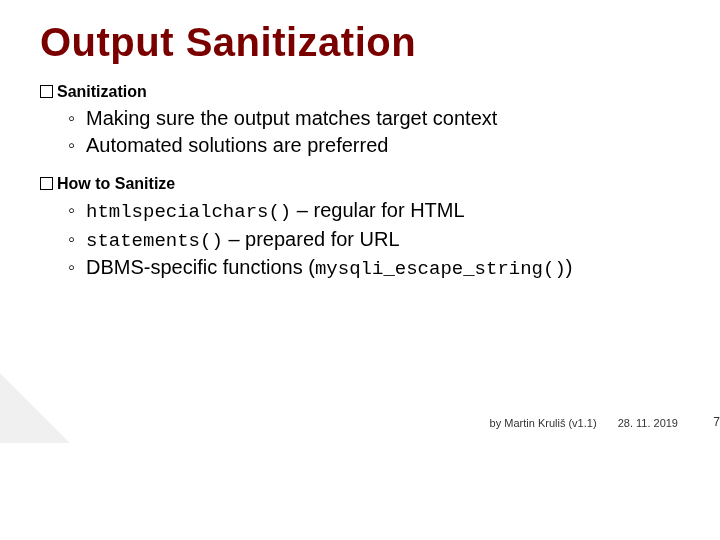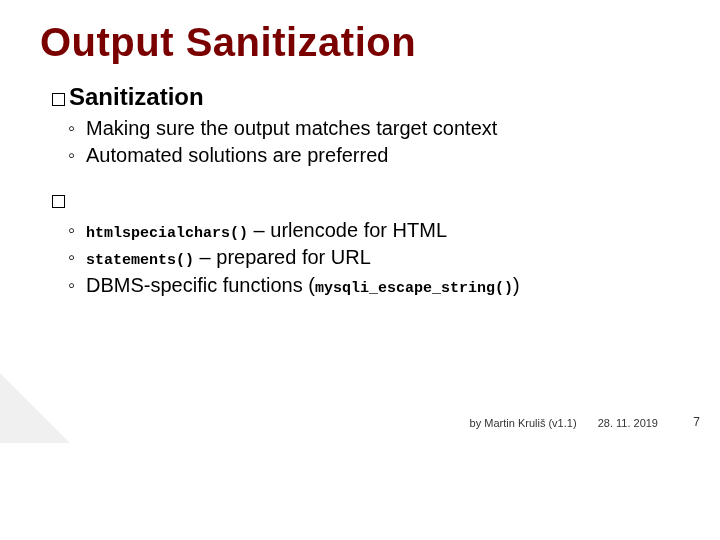--- a/index.html
+++ b/index.html
@@ -21,24 +21,24 @@
     position: relative;
   }
   .title {
     font-size: 40px;
     font-weight: 700;
     color: #7a0000;
     margin: 0 0 18px 0;
     letter-spacing: 0.5px;
   }
   .section-head {
-    font-size: 24px;
+    font-size: 16px;
     font-weight: 700;
     color: #000;
-    margin: 6px 0 4px 12px;
+    margin: 6px 0 4px 0;
   }
   .section-head .square {
     display: inline-block;
     width: 13px;
     height: 13px;
     border: 1.5px solid #000;
     margin-right: 4px;
     vertical-align: -1px;
     box-sizing: border-box;
     background: #fff;
@@ -75,27 +75,27 @@
     width: 11px;
     height: 11px;
     border: 1.2px solid #000;
     margin-right: 6px;
     vertical-align: -1px;
     box-sizing: border-box;
     background: #fff;
   }
   code.inline {
     font-family: "Courier New", Courier, monospace;
-    font-size: 15px;
-    font-weight: 700;
+    font-size: 19px;
+    font-weight: 400;
   }
   .footer {
     position: absolute;
     bottom: 14px;
-    right: 44px;
+    right: 24px;
     font-size: 11px;
     color: #333;
   }
   .footer .by { margin-right: 18px; }
   .footer .date { margin-right: 18px; }
   .footer .pnum {
     font-size: 12px;
     color: #333;
     position: absolute;
     right: -24px;
@@ -120,25 +120,25 @@
 
   <div class="section-head">
     <span class="square"></span><span>Sanitization</span>
   </div>
   <ul class="sub">
     <li><span>Making sure the output matches target context</span></li>
     <li><span>Automated solutions are preferred</span></li>
   </ul>
 
   <div class="section-head">
-    <span class="square"></span>
+    <span class="square"></span><span>How to Sanitize</span>
   </div>
   <ul class="sub">
     <li>
-      <code class="inline">htmlspecialchars()</code><span> – urlencode for HTML</span>
+      <code class="inline">htmlspecialchars()</code><span> – regular for HTML</span>
     </li>
     <li>
       <code class="inline">statements()</code><span> – prepared for URL</span>
     </li>
     <li>
       <span>DBMS-specific functions (</span><code class="inline">mysqli_escape_string()</code><span>)</span>
     </li>
   </ul>
 
   <div class="corner"></div>

